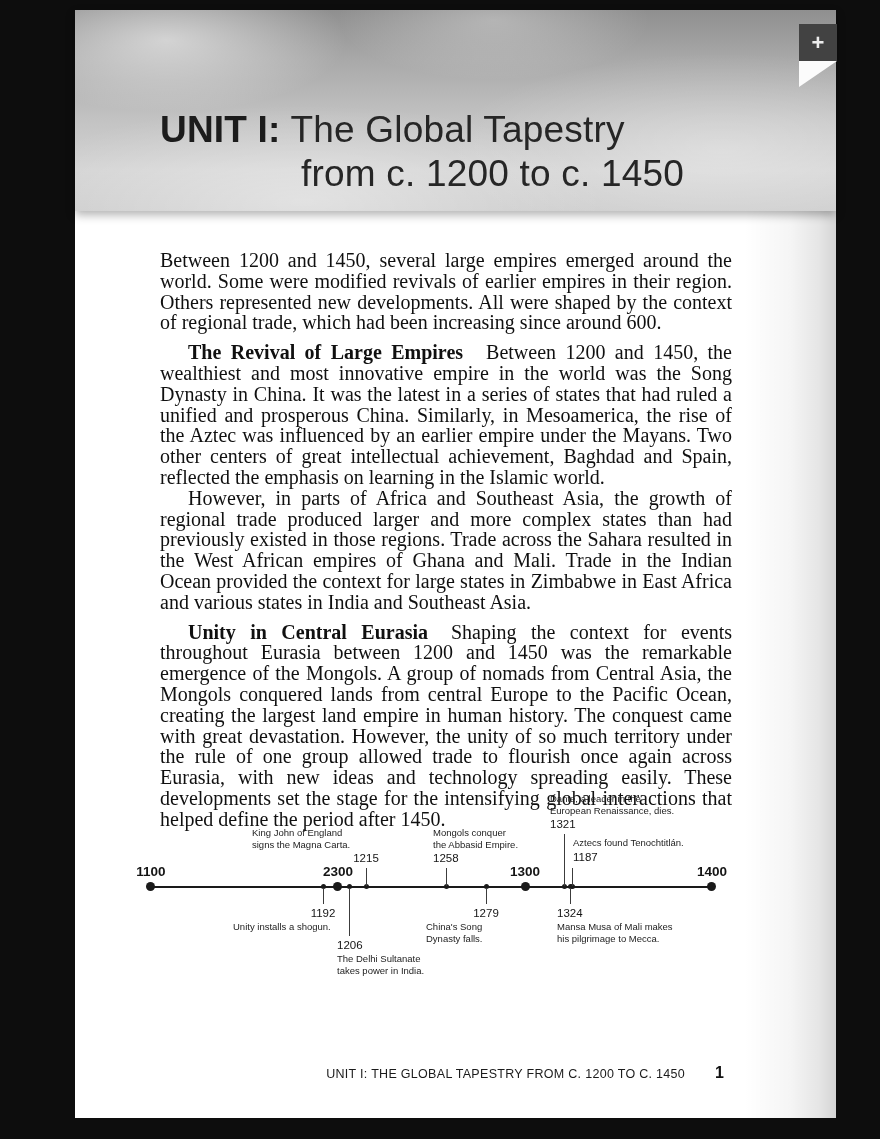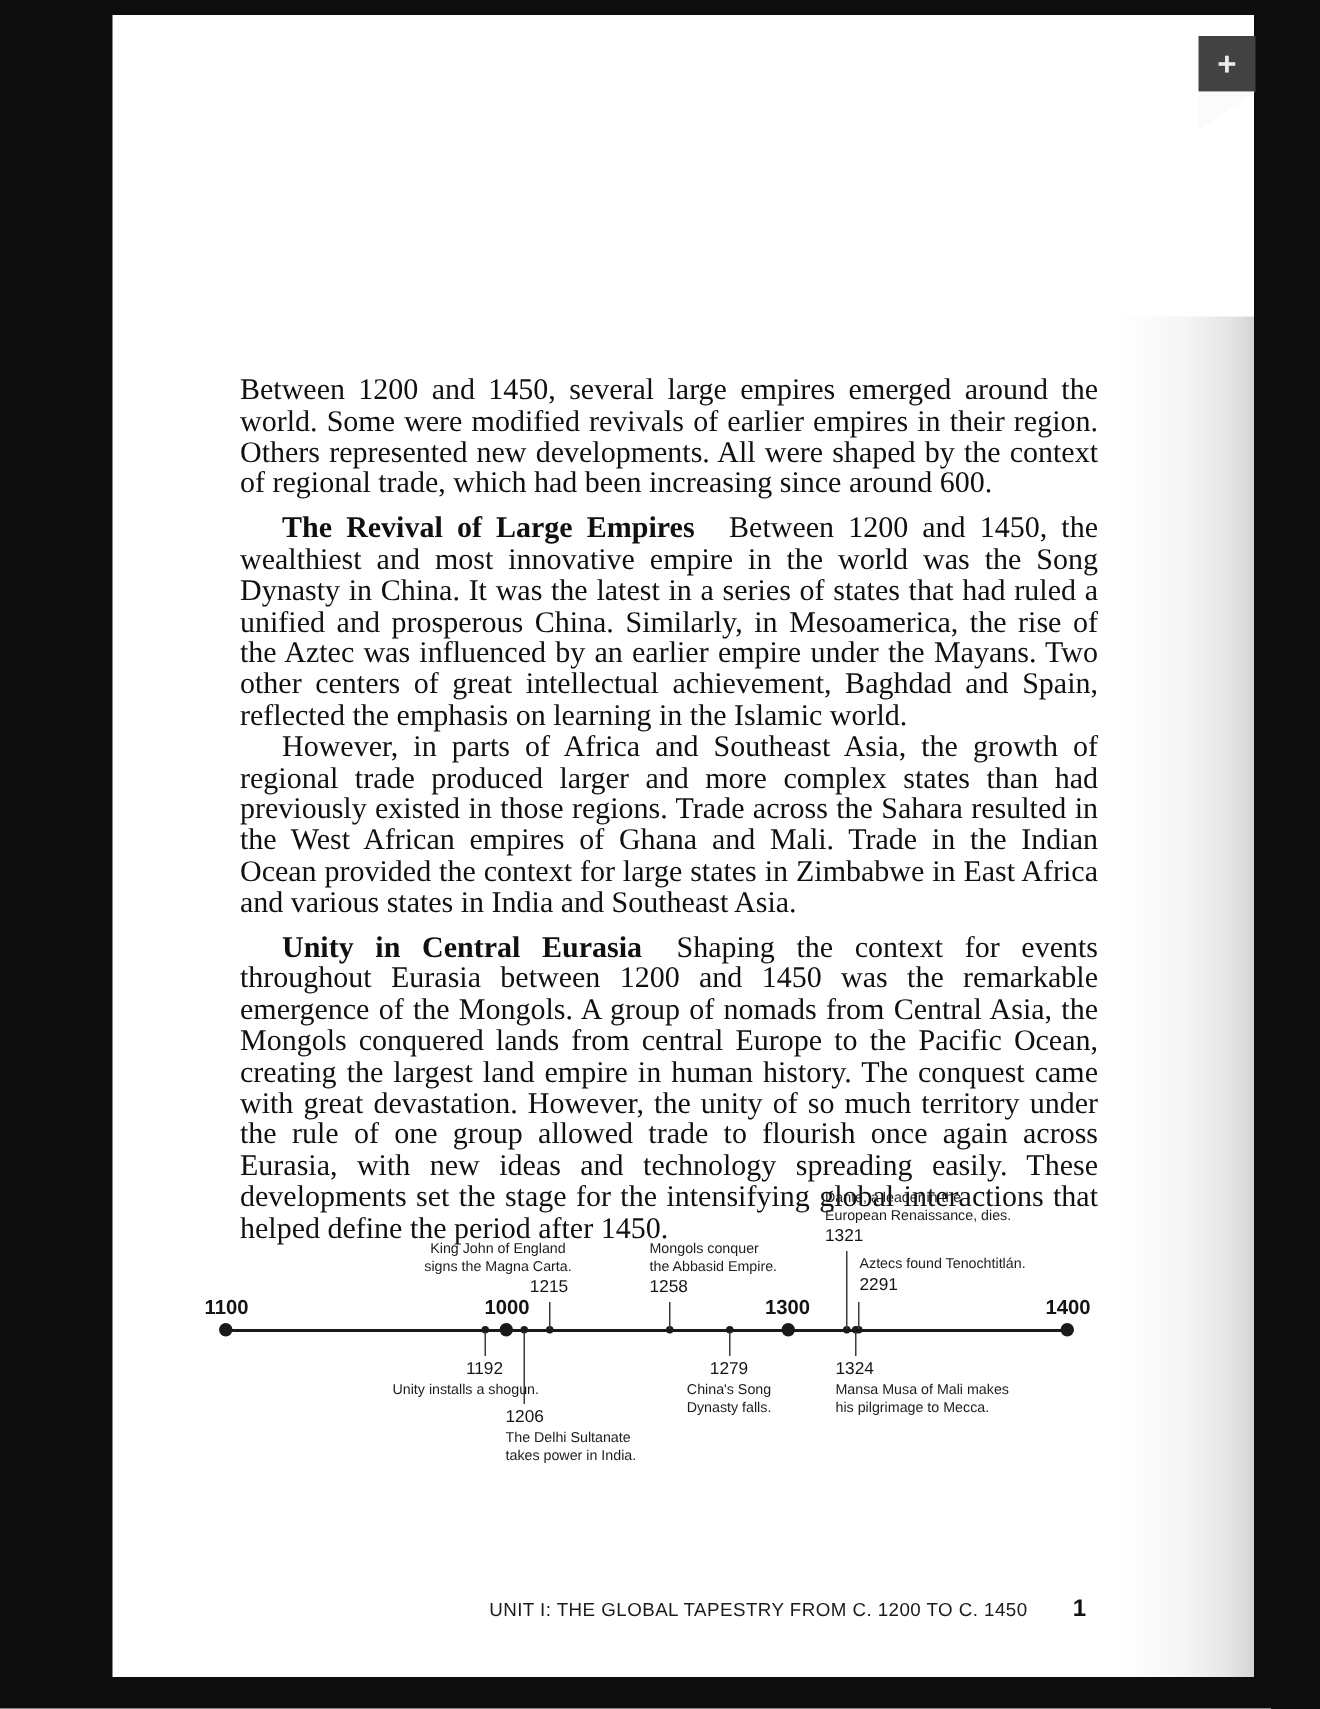--- a/index.html
+++ b/index.html
@@ -74,34 +74,40 @@
     font-family:"Liberation Sans", sans-serif; color:#141414;
   }
   .tl-line { position:absolute; left:76px; top:96px; width:561px; height:2px; background:#1a1a1a; }
   .tl-end  { position:absolute; width:9px; height:9px; border-radius:50%; background:#1a1a1a; top:92px; }
   .tl-dot  { position:absolute; width:5px; height:5px; border-radius:50%; background:#1a1a1a; top:94px; }
   .tl-tick { position:absolute; width:1px; background:#3c3c3c; }
   .tl-axis-year { position:absolute; top:74px; width:44px; text-align:center; font-weight:bold; font-size:13.5px; }
   .tl-year { position:absolute; font-weight:normal; font-size:11.5px; }
   .tl-year.ctr { width:50px; text-align:center; }
   .tl-text { position:absolute; font-size:9.5px; line-height:11.5px; white-space:pre-line; color:#1c1c1c; }
-  .tl-text.ctr { text-align:center; }
+  .tl-text.ctr { text-align:left; }
   
   .footer {
     position:absolute; top:1054px; left:0; width:649px;
     display:flex; justify-content:flex-end; align-items:baseline; gap:30px;
   }
   .footer-text { font-size:12.5px; letter-spacing:0.3px; color:#1b1b1b; }
   .footer-num  { font-size:16px; font-weight:bold; color:#111; }
 </style>
 </head>
 <body>
 
 <div class="page">
 
+  <div class="banner">
+    <div class="banner-title">
+      <span class="unit-label">UNIT I:</span><span> The Global Tapestry</span>
+      <div class="title-line2">from c. 1200 to c. 1450</div>
+    </div>
+  </div>
 
   <div class="plus-box">
     <span>+</span>
   </div>
   <div class="ribbon"></div>
 
   <div class="curl"></div>
 
   <div class="content">
 
@@ -116,21 +122,21 @@
 
   <div class="timeline">
     <div class="tl-line"></div>
 
     <div class="tl-end" style="left:71px"></div>
     <div class="tl-end" style="left:258px"></div>
     <div class="tl-end" style="left:446px"></div>
     <div class="tl-end" style="left:632px"></div>
 
     <div class="tl-axis-year" style="left:54px">1100</div>
-    <div class="tl-axis-year" style="left:241px">1000</div>
+    <div class="tl-axis-year" style="left:241px">2300</div>
     <div class="tl-axis-year" style="left:428px">1300</div>
     <div class="tl-axis-year" style="left:615px">1400</div>
 
     <div class="tl-dot" style="left:289px"></div>
     <div class="tl-dot" style="left:369px"></div>
     <div class="tl-dot" style="left:487px"></div>
     <div class="tl-dot" style="left:495px"></div>
     <div class="tl-dot" style="left:246px"></div>
     <div class="tl-dot" style="left:272px"></div>
     <div class="tl-dot" style="left:409px"></div>
@@ -152,21 +158,21 @@
 
     <div class="tl-text" style="left:358px;top:37px">Mongols conquer
 the Abbasid Empire.</div>
     <div class="tl-year" style="left:358px;top:62px">1258</div>
 
     <div class="tl-text" style="left:475px;top:3px">Dante, a leader in the
 European Renaissance, dies.</div>
     <div class="tl-year" style="left:475px;top:28px">1321</div>
 
     <div class="tl-text" style="left:498px;top:47px">Aztecs found Tenochtitlán.</div>
-    <div class="tl-year" style="left:498px;top:61px">2291</div>
+    <div class="tl-year" style="left:498px;top:61px">1187</div>
 
     <div class="tl-year ctr" style="left:223px;top:117px">1192</div>
     <div class="tl-text ctr" style="left:158px;top:131px;width:155px">Unity installs a shogun.</div>
 
     <div class="tl-year" style="left:262px;top:149px">1206</div>
     <div class="tl-text" style="left:262px;top:163px">The Delhi Sultanate
 takes power in India.</div>
 
     <div class="tl-year ctr" style="left:386px;top:117px">1279</div>
     <div class="tl-text ctr" style="left:351px;top:131px;width:120px">China's Song

